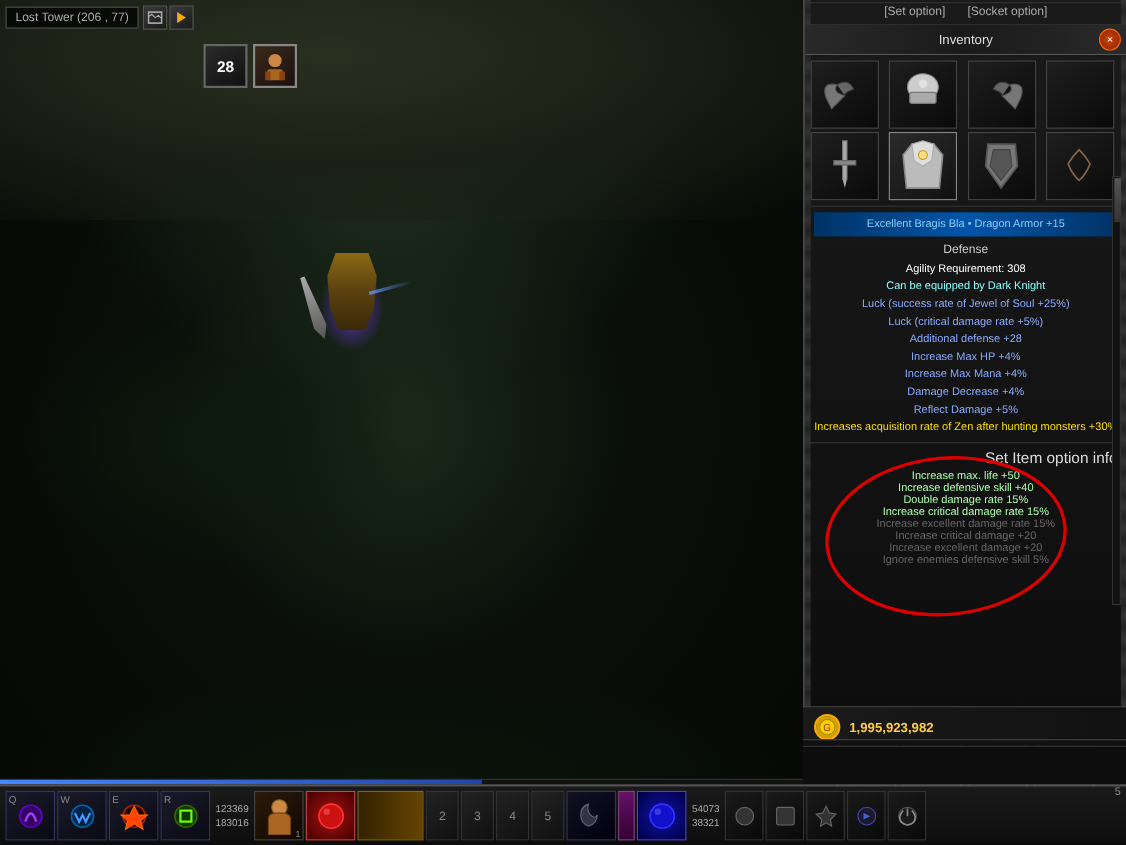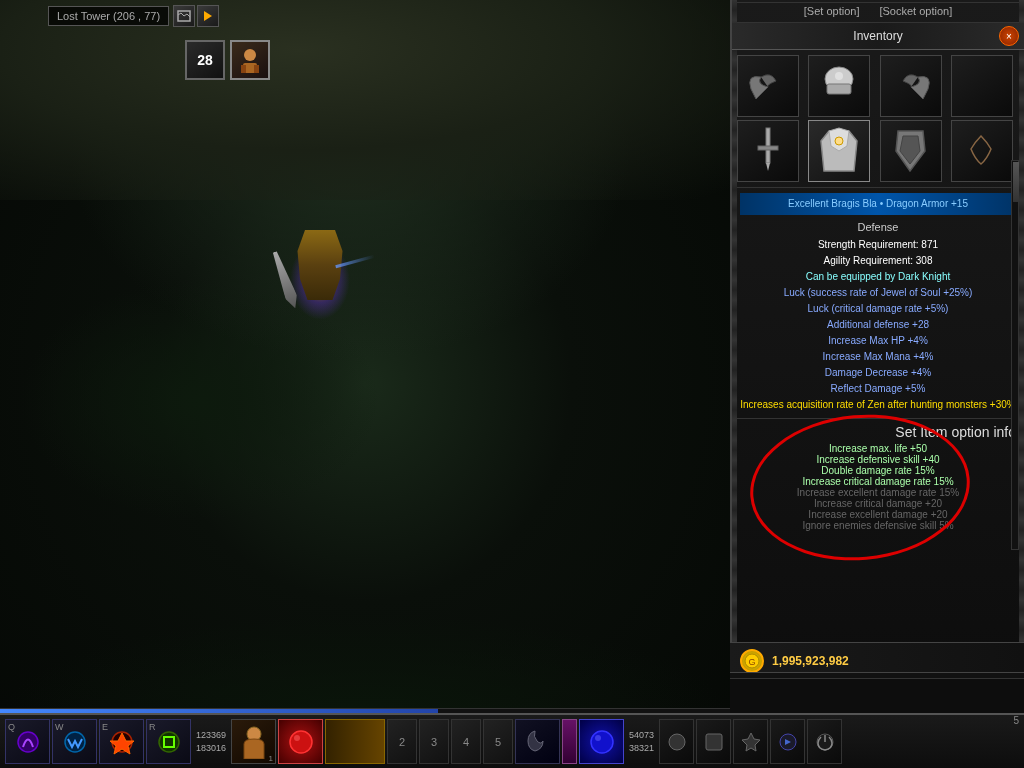--- a/index.html
+++ b/index.html
@@ -44,21 +44,20 @@
       gap: 4px;
       z-index: 10;
     }
 
     #location-box {
       background: rgba(0,0,0,0.7);
       border: 1px solid #555;
       padding: 3px 8px;
       color: #aaa;
       font-size: 11px;
-      margin-left: 43px;
     }
 
     #hud-icons {
       display: flex;
       gap: 2px;
     }
 
     .hud-icon-btn {
       width: 22px;
       height: 22px;
@@ -739,21 +738,20 @@
       </div>
     </div>
   </div>
 
   <div id="item-info-box">
     <div id="item-name-bar">
       <span>Excellent Bragis Bla • Dragon Armor +15</span>
     </div>
 
     <div class="item-stat-line section">Defense</div>
-    <div class="item-stat-line white">Strength Requirement: 871</div>
     <div class="item-stat-line white">Agility Requirement: 308</div>
     <div class="item-stat-line cyan">Can be equipped by Dark Knight</div>
     <div class="item-stat-line blue">Luck (success rate of Jewel of Soul +25%)</div>
     <div class="item-stat-line blue">Luck (critical damage rate +5%)</div>
     <div class="item-stat-line blue">Additional defense +28</div>
     <div class="item-stat-line blue">Increase Max HP +4%</div>
     <div class="item-stat-line blue">Increase Max Mana +4%</div>
     <div class="item-stat-line blue">Damage Decrease +4%</div>
     <div class="item-stat-line blue">Reflect Damage +5%</div>
     <div class="item-stat-line yellow">Increases acquisition rate of Zen after hunting monsters +30%</div>

